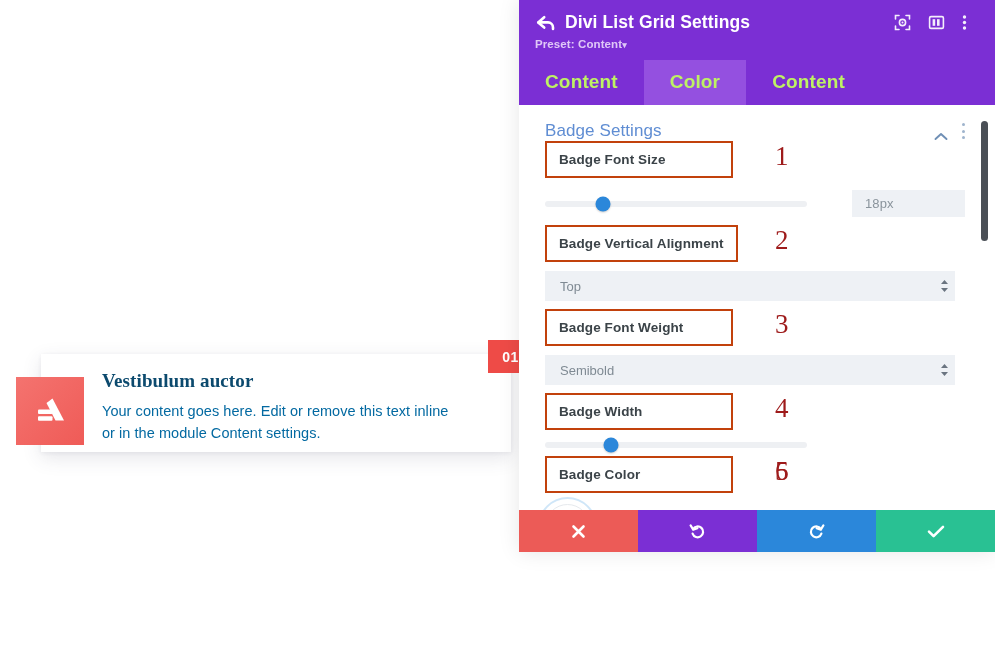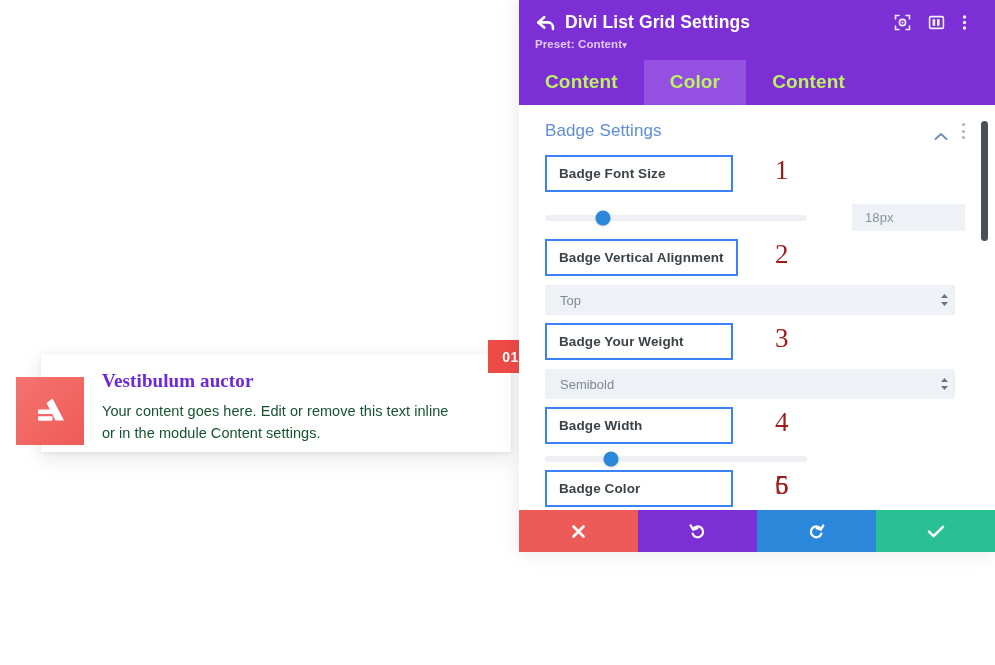--- a/index.html
+++ b/index.html
@@ -23,26 +23,26 @@
   }
   .card-icon-tile {
     position: absolute; left: -25px; top: 23px; width: 68px; height: 68px;
     background: linear-gradient(135deg, #f4736f 0%, #ef5b57 100%);
     display: flex; align-items: center; justify-content: center;
   }
   .card-icon-tile svg { display: block; }
   .card-body { position: absolute; left: 61px; top: 14px; right: 46px; }
   .card-title {
     font-family: "Liberation Serif", serif;
-    font-size: 19px; font-weight: 700; color: #6d28d9;
+    font-size: 19px; font-weight: 700; color: #0c4a6e;
     letter-spacing: .1px; line-height: 1.35;
   }
   .card-text {
     margin-top: 6px;
-    font-size: 14.5px; color: #14532d; line-height: 1.52;
+    font-size: 14.5px; color: #0369a1; line-height: 1.52;
     letter-spacing: .05px;
   }
   .card-badge {
     position: absolute; right: -22px; top: -14px;
     width: 45px; height: 33px;
     background: #ee4b47;
     display: flex; align-items: center; justify-content: center;
     color: #ffffff; font-size: 14px; font-weight: 700; letter-spacing: .4px;
   }
 
@@ -78,34 +78,34 @@
   }
   .tab.active { background: #9450e0; }
 
   .panel-scroll {
     flex: 1 1 auto; position: relative; overflow: hidden;
     background: #ffffff; padding: 0 0 0 0;
   }
   .scroll-inner { position: relative; padding: 16px 30px 10px 26px; }
 
   .section-head {
-    display: flex; align-items: center; margin-bottom: 14px;
+    display: flex; align-items: center; 
   }
   .section-title {
     font-size: 17px; color: #5f8dd3; font-weight: 400; letter-spacing: .1px;
   }
   .section-actions { margin-left: auto; display: flex; align-items: center; gap: 13px; }
   .chev-up { width: 14px; height: 9px; cursor: pointer; }
   .dots-v { width: 4px; height: 16px; display: flex; flex-direction: column;
             justify-content: space-between; align-items: center; cursor: pointer; }
   .dots-v i { width: 3px; height: 3px; border-radius: 50%; background: #9fb4cd; display: block; }
 
   .field { margin-bottom: 8px; position: relative; }
   .label-box {
-    display: inline-block; border: 2px solid #3b82f6;
+    display: inline-block; border: 2px solid #c2410c;
     padding: 7px 12px 8px 12px; min-width: 188px; background: #ffffff;
   }
   .label-box span {
     font-size: 13.5px; color: #3b4348; font-weight: 700; letter-spacing: .1px;
   }
   .callout {
     position: absolute; left: 230px; top: 2px;
     font-family: "Liberation Serif", serif;
     font-size: 27px; color: #9e1b1b; line-height: 1;
   }
@@ -290,21 +290,21 @@
               <svg width="9" height="14" viewBox="0 0 9 14" aria-hidden="true">
                 <path d="M4.5 1 L8 5 L1 5 Z" fill="#6a7480"></path>
                 <path d="M4.5 13 L1 9 L8 9 Z" fill="#6a7480"></path>
               </svg>
             </span>
           </div>
         </div>
 
         <div class="field">
           <div class="label-box">
-            <span>Badge Your Weight</span>
+            <span>Badge Font Weight</span>
           </div>
           <div class="callout">3</div>
           <div class="select-box">
             <span class="sel-val">Semibold</span>
             <span class="sel-arrows">
               <svg width="9" height="14" viewBox="0 0 9 14" aria-hidden="true">
                 <path d="M4.5 1 L8 5 L1 5 Z" fill="#6a7480"></path>
                 <path d="M4.5 13 L1 9 L8 9 Z" fill="#6a7480"></path>
               </svg>
             </span>

